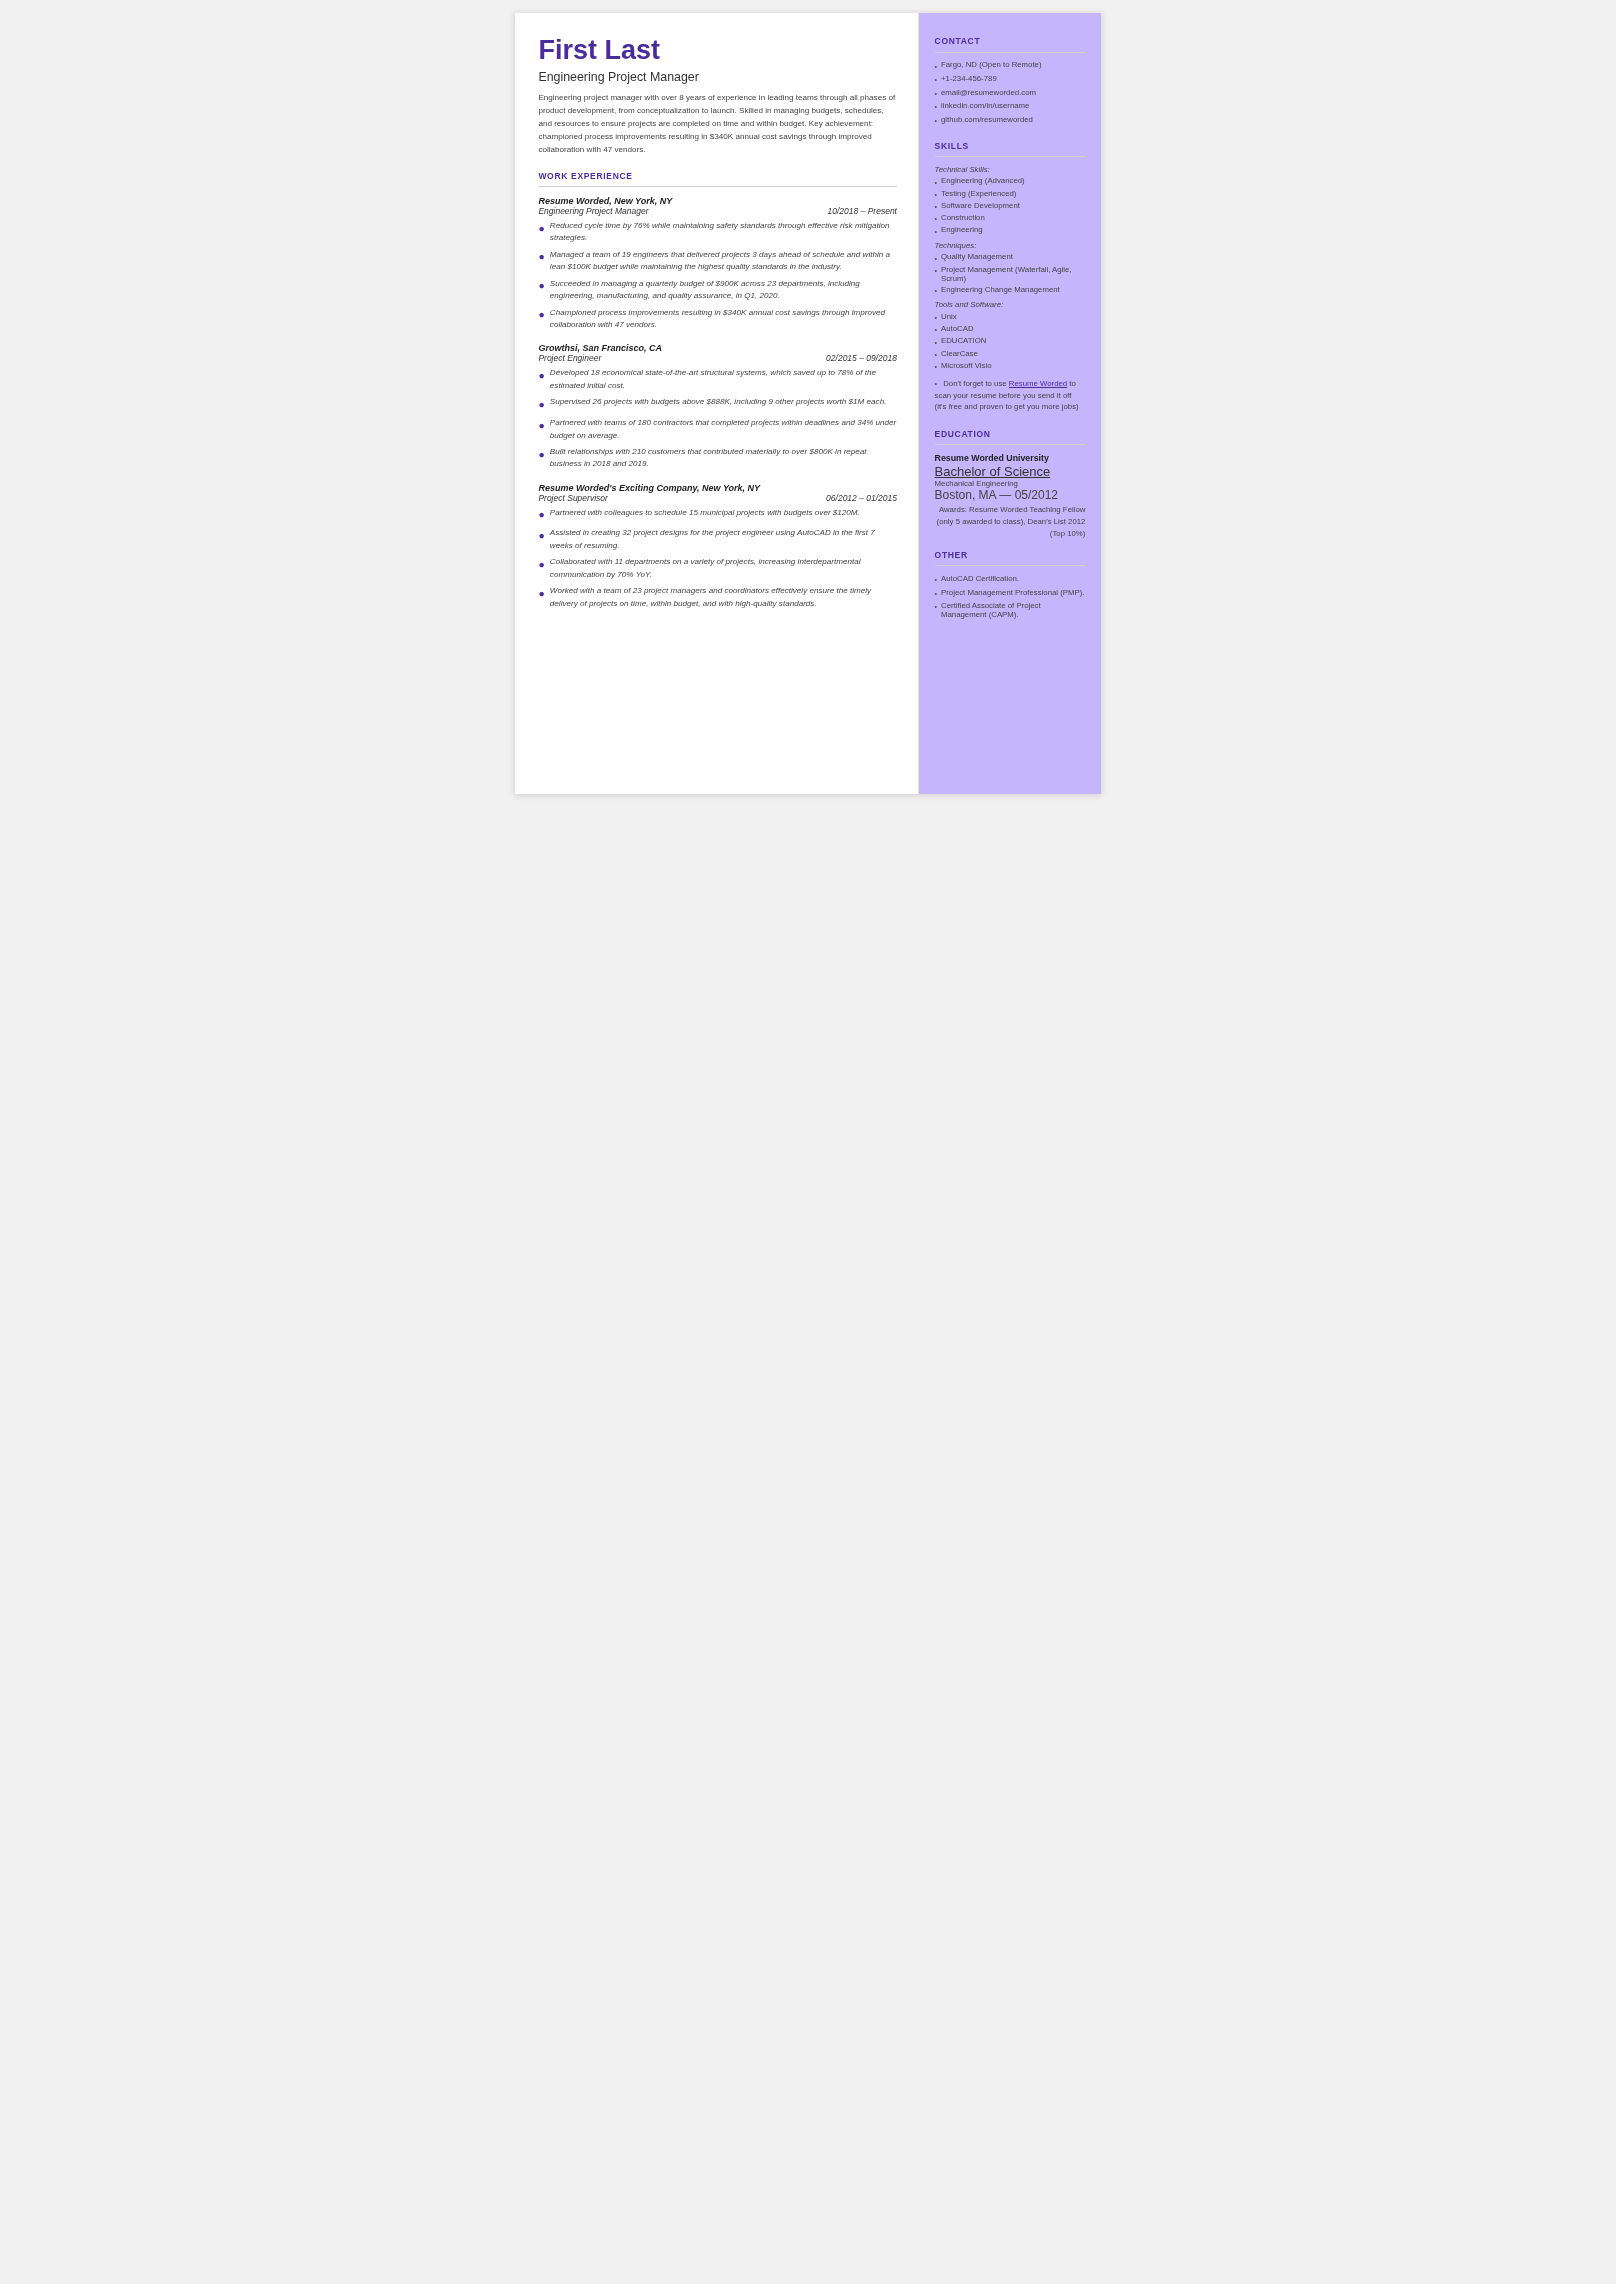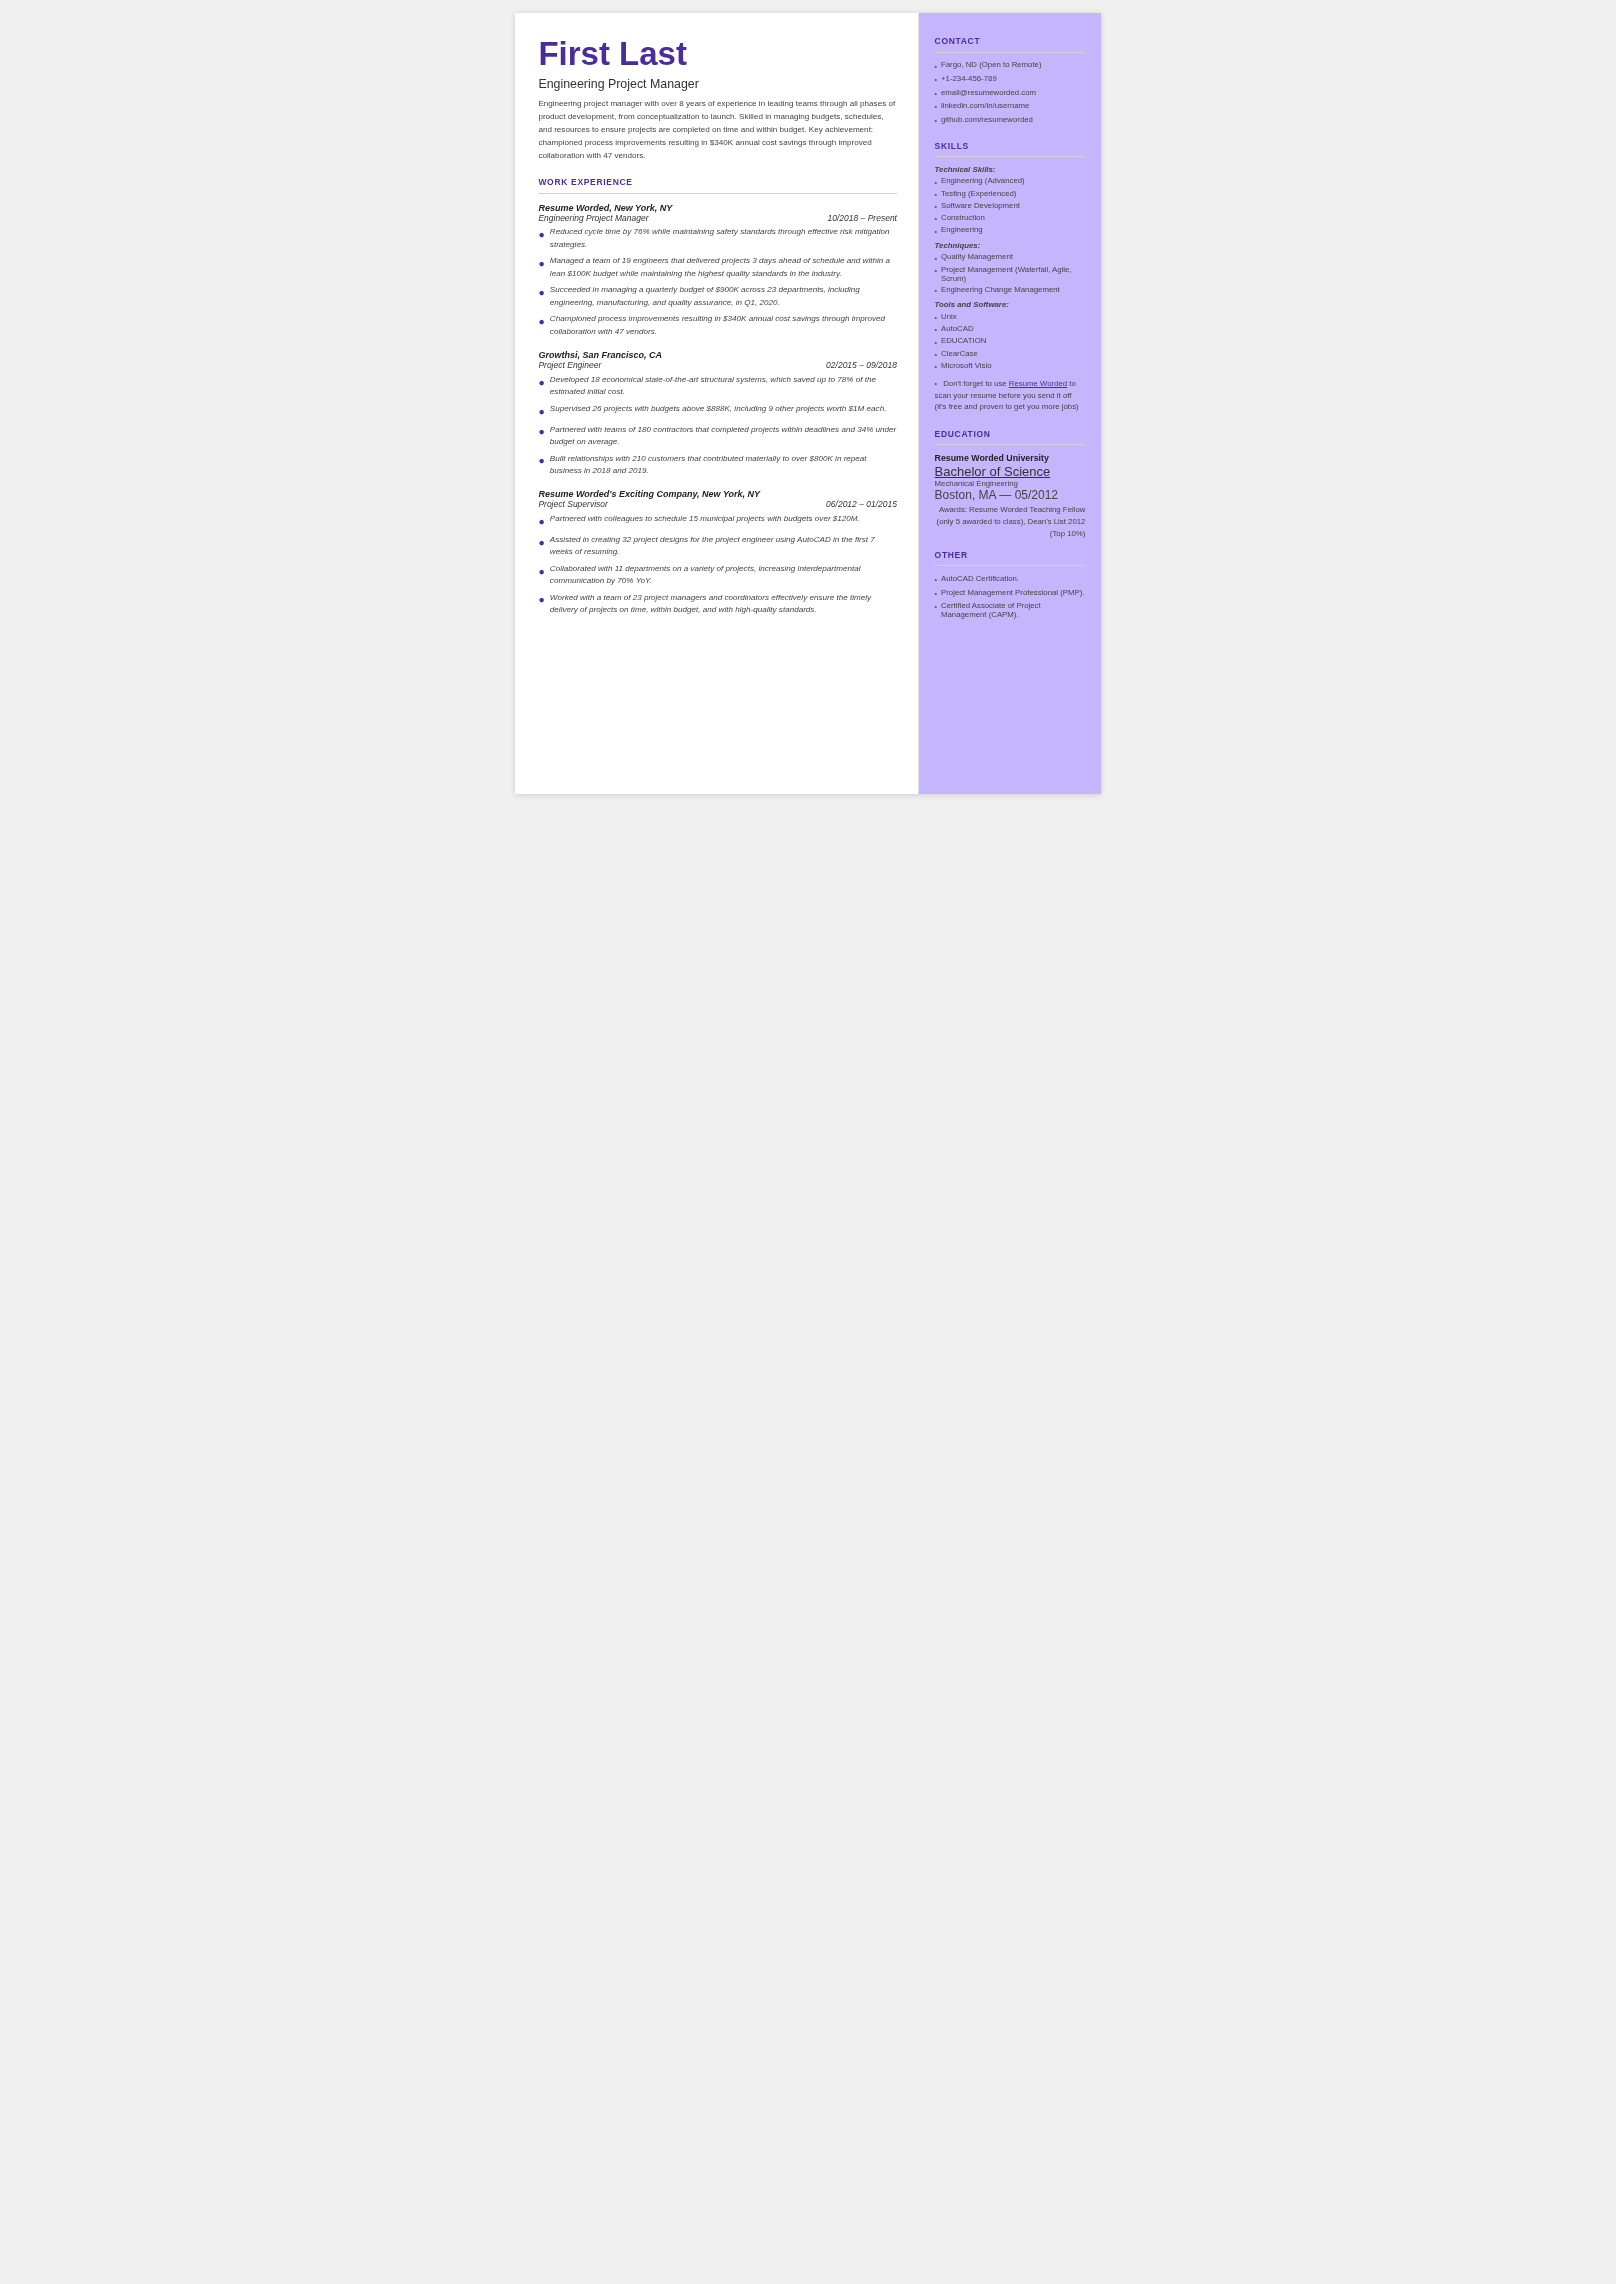--- a/index.html
+++ b/index.html
@@ -19,21 +19,21 @@
       flex-direction: row;
       box-shadow: 0 1.3px 6.5px rgba(0,0,0,0.15);
     }
     
     .left-col {
       flex: 1;
       padding: 23.4px 21px 23.4px 23.4px;
       border-right: 0.7px solid #e0e0e0;
     }
     .name {
-      font-size: 33px;
+      font-size: 27px;
       font-weight: 900;
       color: #4a2d9c;
       line-height: 1.1;
       margin-bottom: 3.9px;
     }
     .job-title {
       font-size: 12.4px;
       font-weight: 400;
       color: #333;
       margin-bottom: 7.8px;
@@ -141,21 +141,20 @@
     }
     .skills-section {
       margin-bottom: 14.3px;
     }
     .skill-category {
       font-style: italic;
       font-size: 7.8px;
       color: #444;
       margin-bottom: 2.6px;
       margin-top: 5.2px;
-      font-weight: bold;
     }
     .skill-list {
       list-style: none;
     }
     .skill-list li {
       font-size: 7.8px;
       color: #444;
       margin-bottom: 2px;
       display: flex;
       align-items: flex-start;

